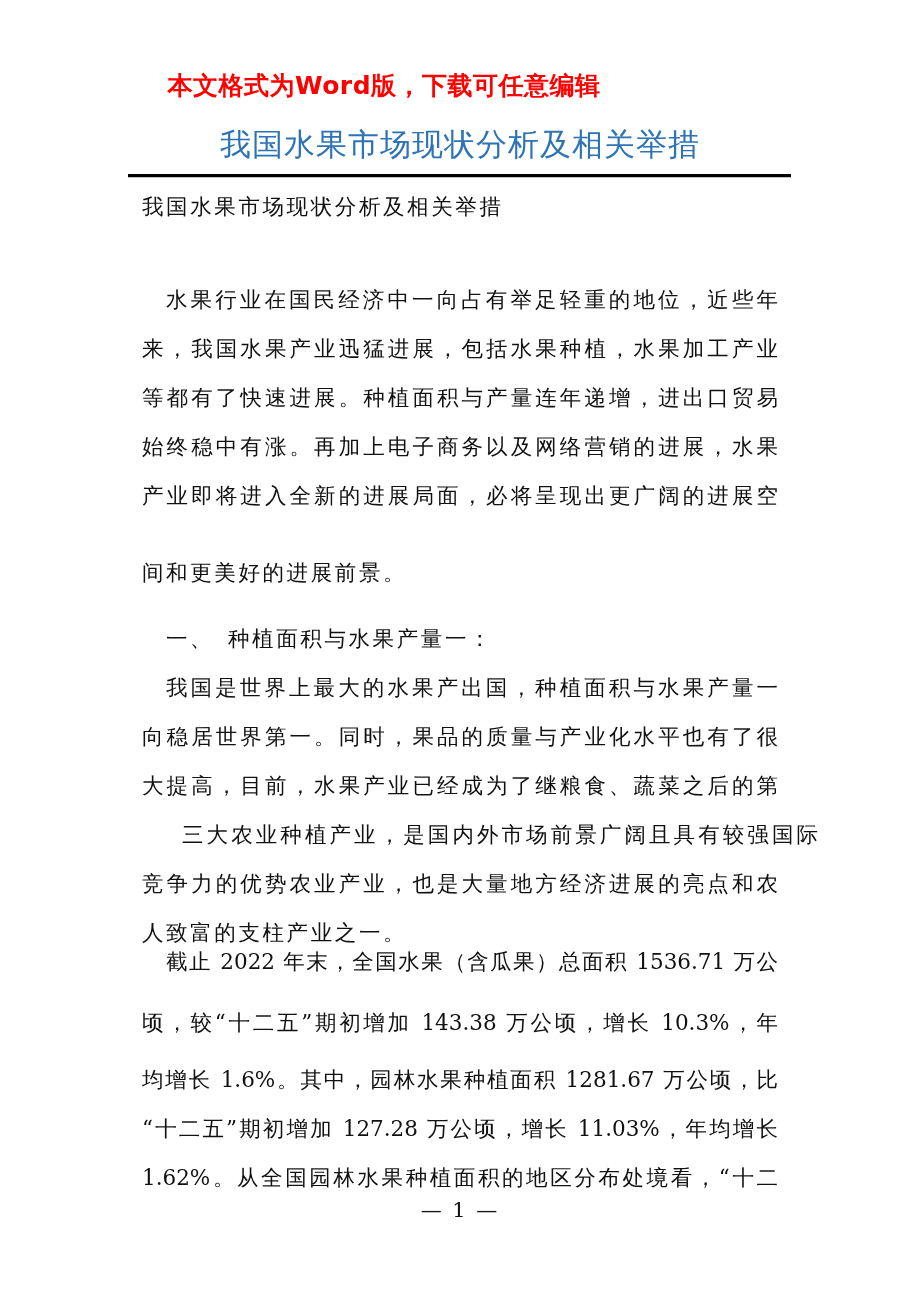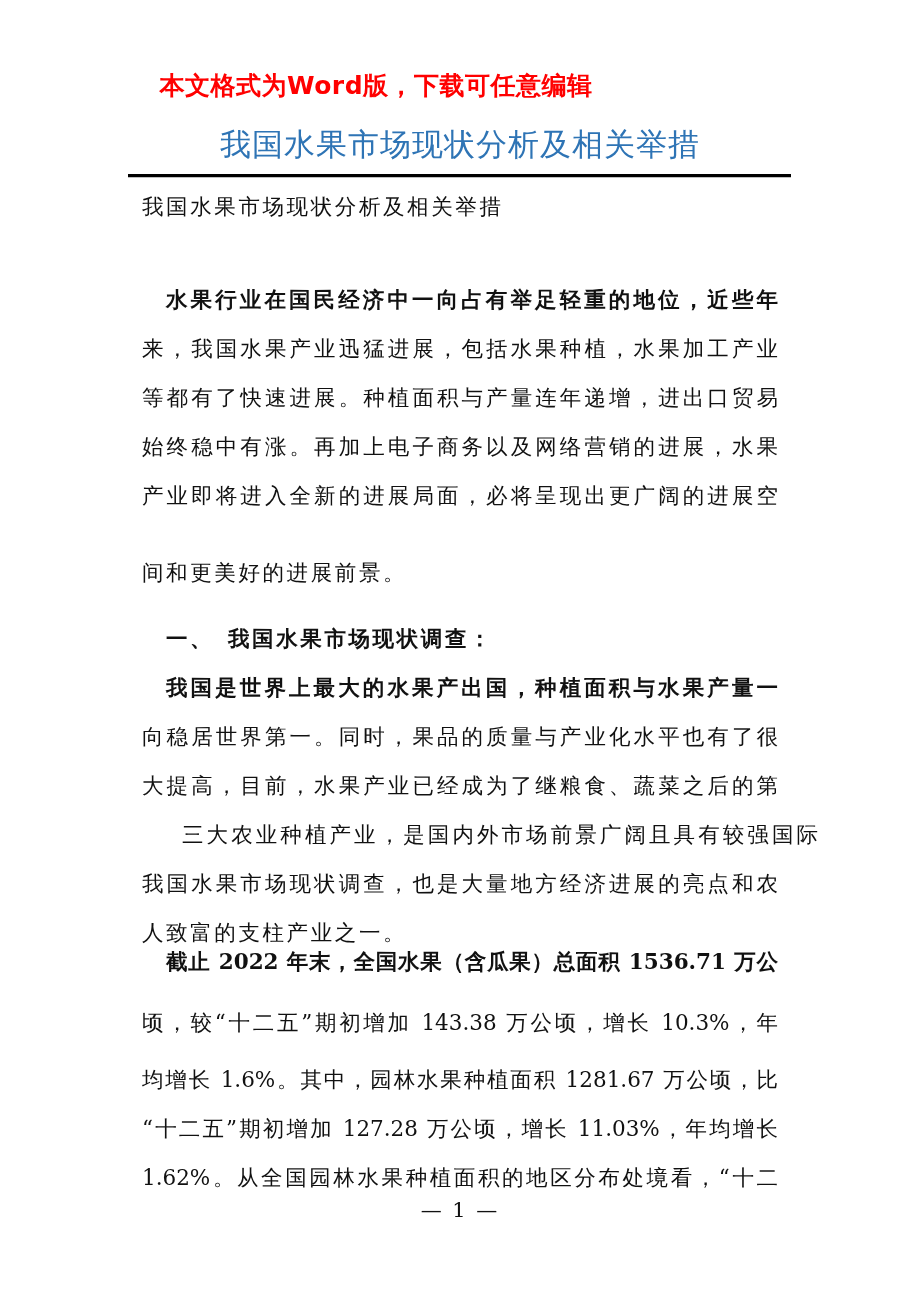--- a/index.html
+++ b/index.html
@@ -10,21 +10,21 @@
     body {
       width: 920px;
       height: 1302px;
       position: relative;
       overflow: hidden;
       font-family: "DejaVu Serif", "Liberation Serif", serif;
       color: #111111;
     }
     .banner {
       position: absolute;
-      left: 0;
+      left: 8px;
       width: 752px;
       top: 68px;
       text-align: center;
       font-family: "DejaVu Sans", "Liberation Sans", sans-serif;
       font-weight: bold;
       font-size: 25px;
       line-height: 36px;
       color: #ff0000;
       letter-spacing: 0.5px;
     }
@@ -59,21 +59,21 @@
       white-space: nowrap;
       letter-spacing: 2.6px;
       color: #111111;
     }
     .line.justify {
       text-align: justify;
       text-align-last: justify;
       letter-spacing: 0;
       width: 636px;
     }
-    .indent { padding-left: 24px; font-weight: bold; }
+    .indent { padding-left: 24px; }
     .line.justify.indent { width: 612px; }
     .heading-num { display: inline-block; width: 62px; }
     .page-num {
       position: absolute;
       left: 0;
       width: 920px;
       top: 1195px;
       text-align: center;
       font-size: 21px;
       line-height: 30px;
@@ -93,29 +93,29 @@
 <div>
   <div class="line justify indent" style="top:280px;">水果行业在国民经济中一向占有举足轻重的地位，近些年</div>
   <div class="line justify" style="top:329px;">来，我国水果产业迅猛进展，包括水果种植，水果加工产业</div>
   <div class="line justify" style="top:378px;">等都有了快速进展。种植面积与产量连年递增，进出口贸易</div>
   <div class="line justify" style="top:427px;">始终稳中有涨。再加上电子商务以及网络营销的进展，水果</div>
   <div class="line justify" style="top:476px;">产业即将进入全新的进展局面，必将呈现出更广阔的进展空</div>
   <div class="line" style="top:553px;">间和更美好的进展前景。</div>
 </div>
 
 <div class="line indent" style="top:619px;">
-  <span class="heading-num">一、</span><span>我国水果市场现状调查：</span>
+  <span class="heading-num">一、</span><span>种植面积与水果产量一：</span>
 </div>
 
 <div>
   <div class="line justify indent" style="top:668px;">我国是世界上最大的水果产出国，种植面积与水果产量一</div>
   <div class="line justify" style="top:717px;">向稳居世界第一。同时，果品的质量与产业化水平也有了很</div>
   <div class="line justify" style="top:766px;">大提高，目前，水果产业已经成为了继粮食、蔬菜之后的第</div>
   <div class="line justify" style="top:815px;margin-left:40px;">三大农业种植产业，是国内外市场前景广阔且具有较强国际</div>
-  <div class="line justify" style="top:864px;">我国水果市场现状调查，也是大量地方经济进展的亮点和农</div>
+  <div class="line justify" style="top:864px;">竞争力的优势农业产业，也是大量地方经济进展的亮点和农</div>
   <div class="line" style="top:913px;">人致富的支柱产业之一。</div>
 </div>
 
 <div>
   <div class="line justify indent" style="top:942px;">截止 2022 年末，全国水果（含瓜果）总面积 1536.71 万公</div>
   <div class="line justify" style="top:1003px;">顷，较“十二五”期初增加 143.38 万公顷，增长 10.3%，年</div>
   <div class="line justify" style="top:1060px;">均增长 1.6%。其中，园林水果种植面积 1281.67 万公顷，比</div>
   <div class="line justify" style="top:1109px;">“十二五”期初增加 127.28 万公顷，增长 11.03%，年均增长</div>
   <div class="line justify" style="top:1158px;">1.62%。从全国园林水果种植面积的地区分布处境看，“十二</div>
 </div>

